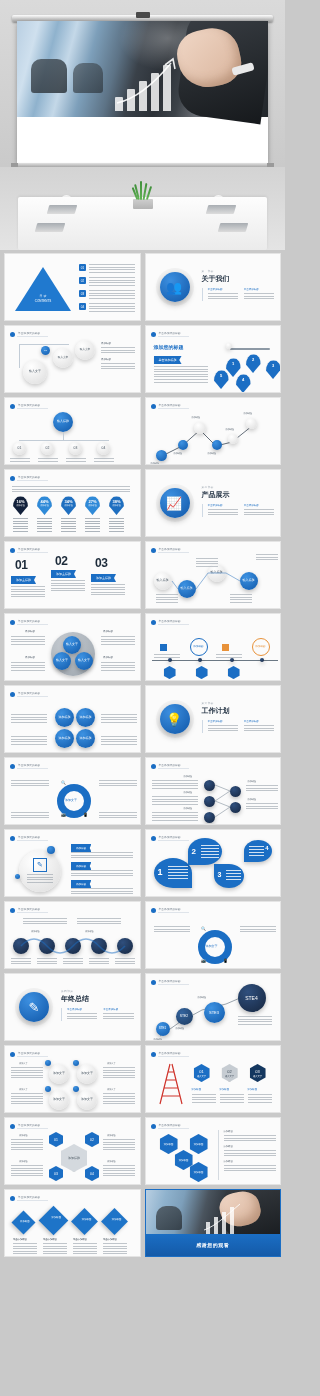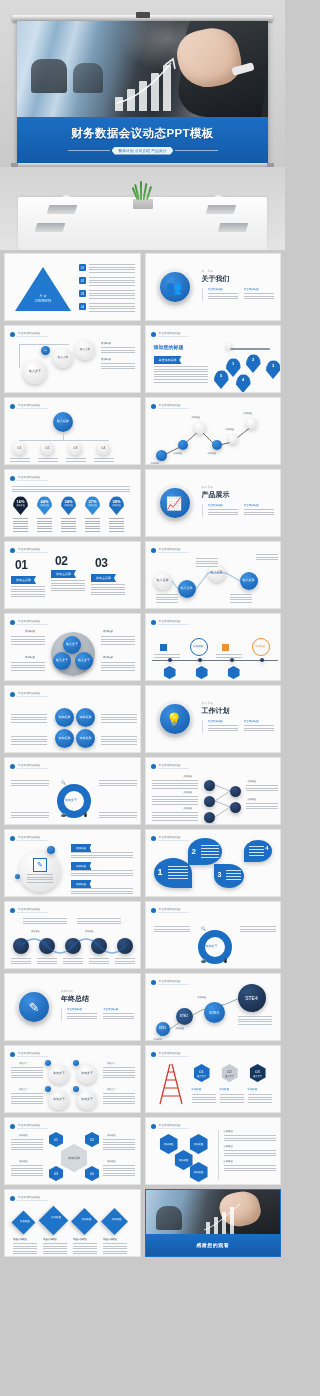--- a/index.html
+++ b/index.html
@@ -262,28 +262,20 @@
         <svg class="garrow" viewBox="0 0 78 54">
           <path d="M2 50 C20 46 38 32 56 10" stroke="#ffffff" stroke-width="1.6" fill="none" opacity=".9"></path>
           <path d="M50 12 L58 6 L60 16" stroke="#ffffff" stroke-width="1.6" fill="none" opacity=".9"></path>
         </svg>
       </div>
       <div class="photo-sleeve"></div>
       <div class="photo-hand"></div>
       <div class="photo-cuff"></div>
     </div>
 
-    <div class="titleband">
-      <h1>财务数据会议动态PPT模板</h1>
-      <div class="ribbon">
-        <div class="ribbon-line"></div>
-        <div class="ribbon-box">新年计划 公司介绍 产品简介</div>
-        <div class="ribbon-line"></div>
-      </div>
-    </div>
   </div>
 
   <div class="proj-bottom"></div>
 
   <div class="room">
     <div class="room-wall"></div>
     <div class="chair" style="left:24px;top:36px;"></div>
     <div class="chair" style="left:36px;top:33px;"></div>
     <div class="chair" style="left:48px;top:30px;"></div>
     <div class="chair" style="left:60px;top:28px;"></div>

